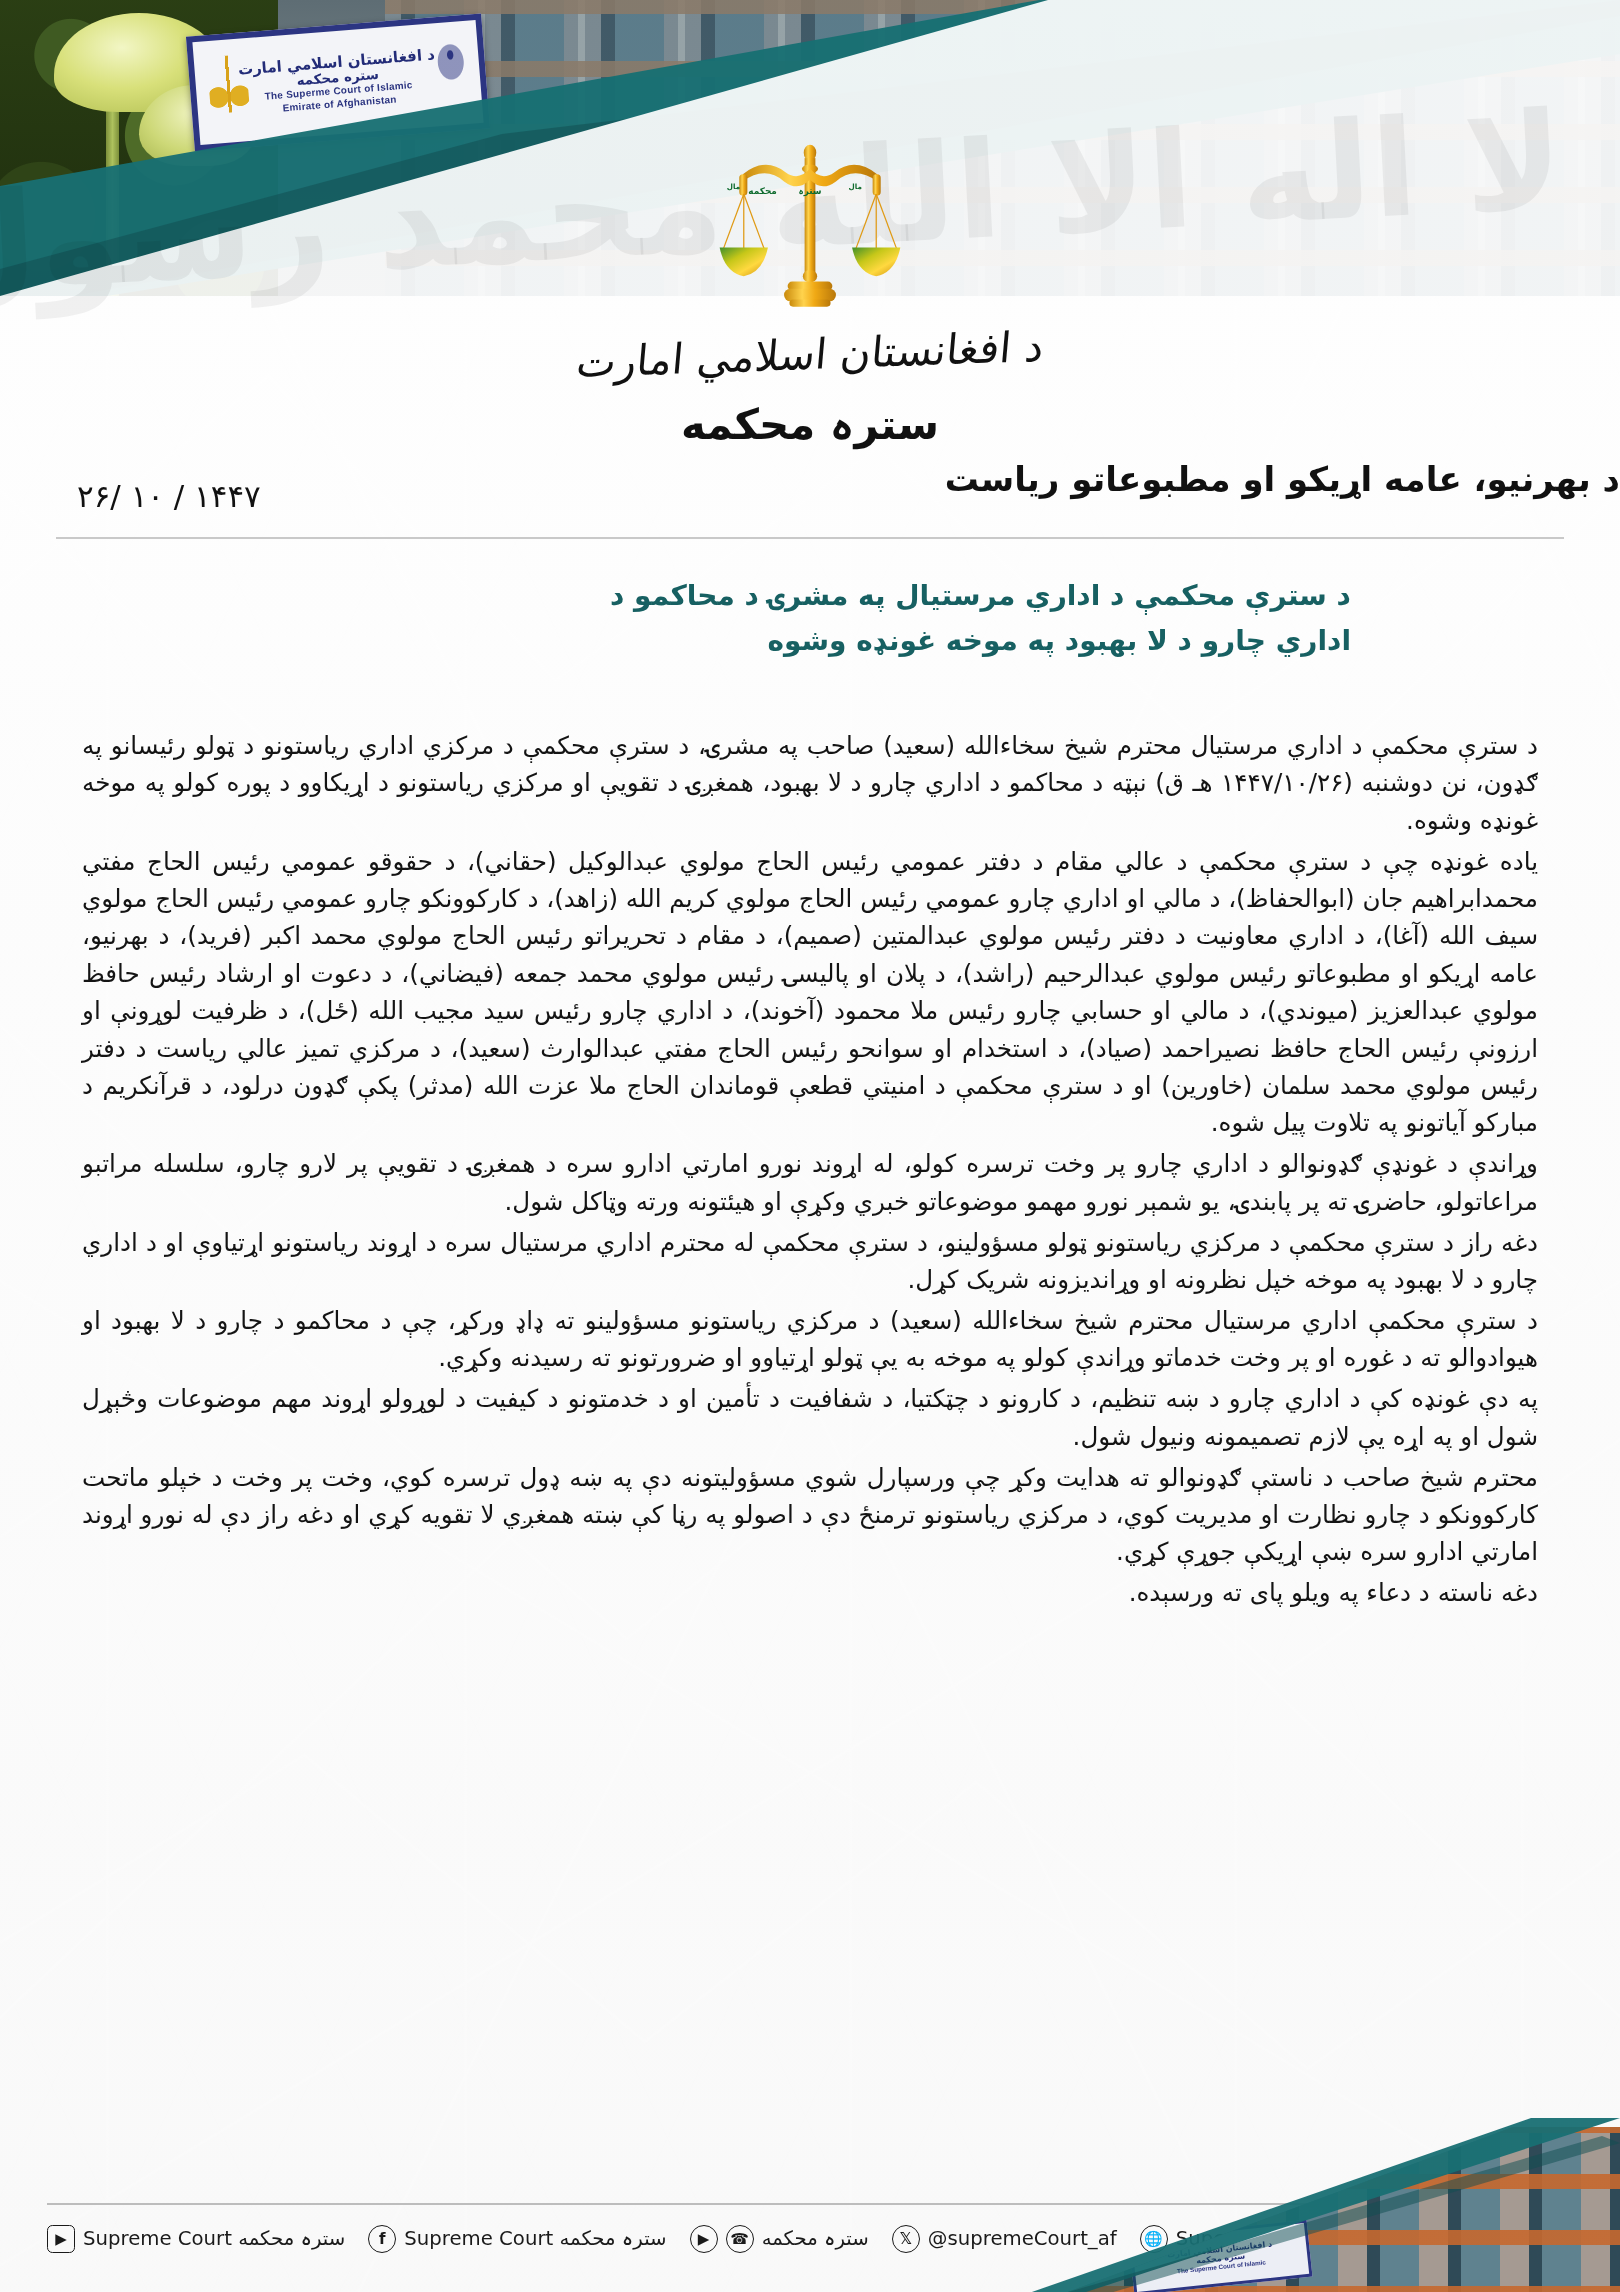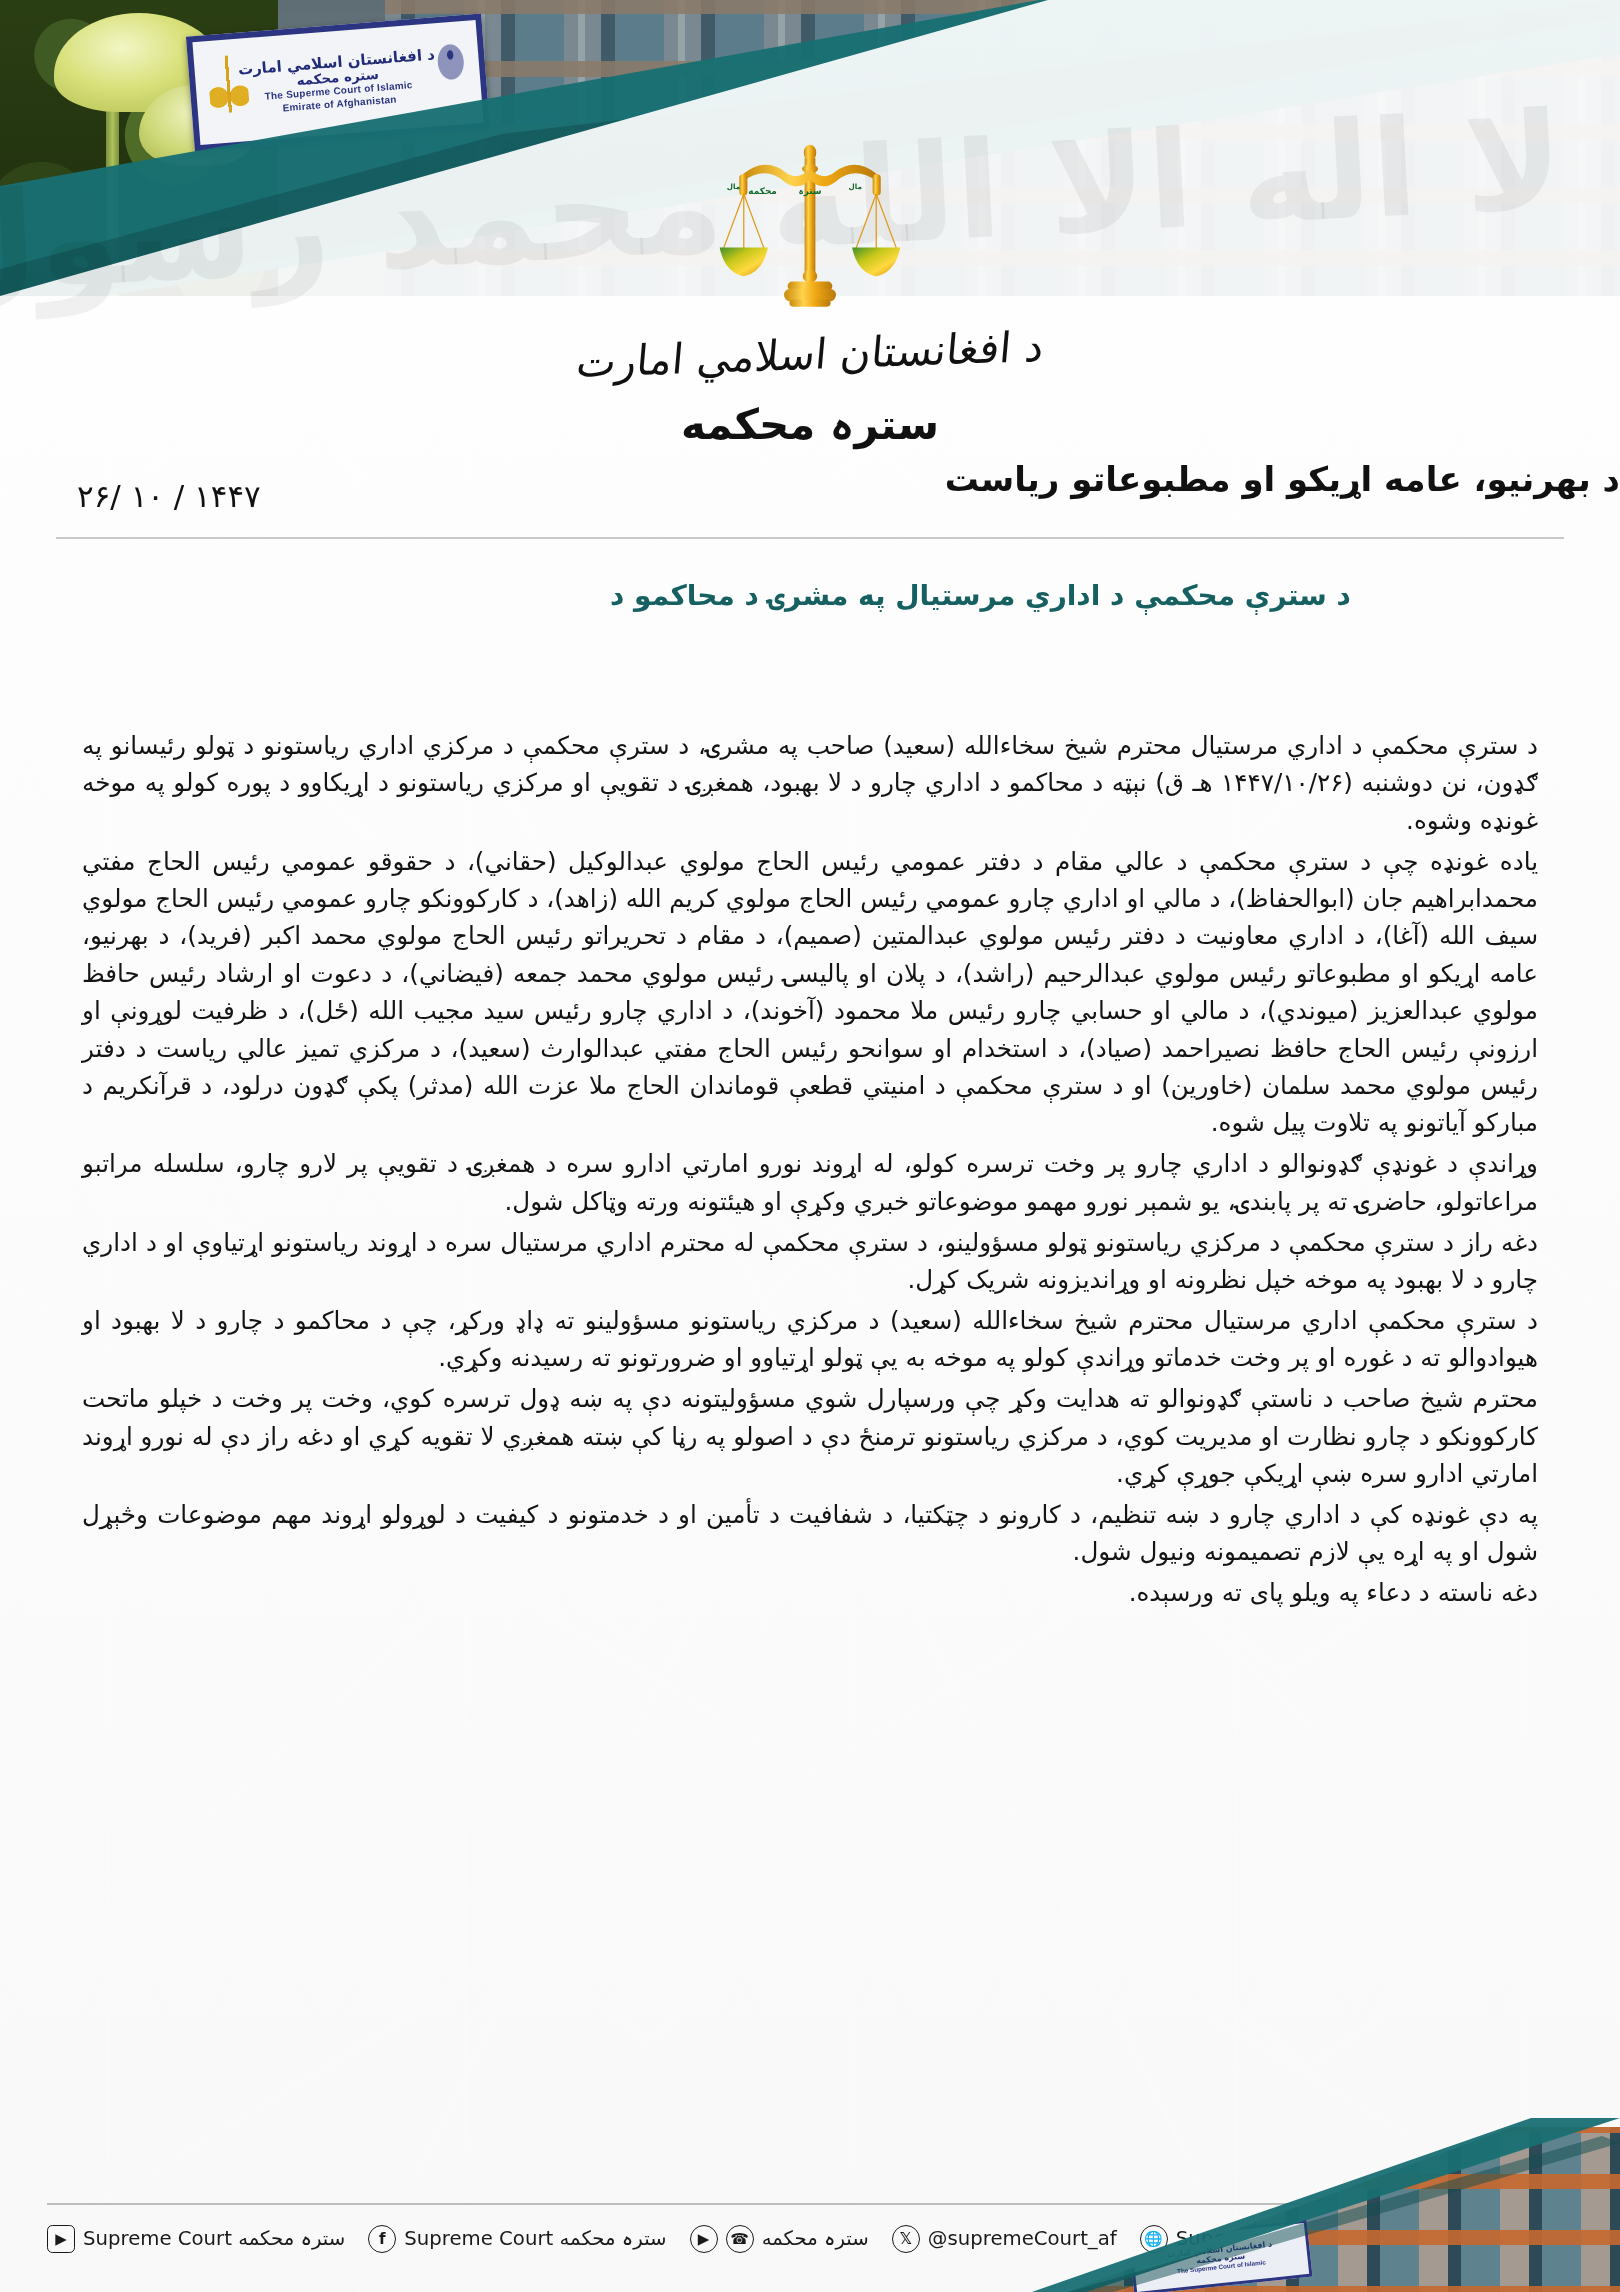--- a/index.html
+++ b/index.html
@@ -362,30 +362,31 @@
   </div>
 
   <div class="calligraphy">د افغانستان اسلامي امارت</div>
   <div class="org-title">سترہ محکمه</div>
   <div class="org-sub">د بهرنیو، عامه اړیکو او مطبوعاتو ریاست</div>
   <div class="doc-date">۱۴۴۷ / ۱۰ /۲۶</div>
   <div class="hr-rule"></div>
 
   <div class="headline">
     <div>د سترې محکمې د اداري مرستیال په مشرۍ د محاکمو د</div>
+    <div>اداري چارو د لا بهبود په موخه غونډه وشوه</div>
   </div>
 
   <div class="body-text">
     <p>د سترې محکمې د اداري مرستیال محترم شیخ سخاءالله (سعید) صاحب په مشرۍ، د سترې محکمې د مرکزي اداري ریاستونو د ټولو رئیسانو په ګډون، نن دوشنبه (۱۴۴۷/۱۰/۲۶ هـ ق) نېټه د محاکمو د اداري چارو د لا بهبود، همغږۍ د تقویې او مرکزي ریاستونو د اړیکاوو د پوره کولو په موخه غونډه وشوه.</p>
     <p>یاده غونډه چې د سترې محکمې د عالي مقام د دفتر عمومي رئیس الحاج مولوي عبدالوکیل (حقاني)، د حقوقو عمومي رئیس الحاج مفتي محمدابراهیم جان (ابوالحفاظ)، د مالي او اداري چارو عمومي رئیس الحاج مولوي کریم الله (زاهد)، د کارکوونکو چارو عمومي رئیس الحاج مولوي سیف الله (آغا)، د اداري معاونیت د دفتر رئیس مولوي عبدالمتین (صمیم)، د مقام د تحریراتو رئیس الحاج مولوي محمد اکبر (فرید)، د بهرنیو، عامه اړیکو او مطبوعاتو رئیس مولوي عبدالرحیم (راشد)، د پلان او پالیسۍ رئیس مولوي محمد جمعه (فیضاني)، د دعوت او ارشاد رئیس حافظ مولوي عبدالعزیز (میوندي)، د مالي او حسابي چارو رئیس ملا محمود (آخوند)، د اداري چارو رئیس سید مجیب الله (ځل)، د ظرفیت لوړونې او ارزونې رئیس الحاج حافظ نصیراحمد (صیاد)، د استخدام او سوانحو رئیس الحاج مفتي عبدالوارث (سعید)، د مرکزي تمیز عالي ریاست د دفتر رئیس مولوي محمد سلمان (خاورین) او د سترې محکمې د امنیتي قطعې قوماندان الحاج ملا عزت الله (مدثر) پکې ګډون درلود، د قرآنکریم د مبارکو آیاتونو په تلاوت پیل شوه.</p>
     <p>وړاندې د غونډې ګډونوالو د اداري چارو پر وخت ترسره کولو، له اړوند نورو امارتي ادارو سره د همغږۍ د تقویې پر لارو چارو، سلسله مراتبو مراعاتولو، حاضرۍ ته پر پابندۍ، یو شمېر نورو مهمو موضوعاتو خبري وکړې او هیئتونه ورته وټاکل شول.</p>
     <p>دغه راز د سترې محکمې د مرکزي ریاستونو ټولو مسؤولینو، د سترې محکمې له محترم اداري مرستیال سره د اړوند ریاستونو اړتیاوې او د اداري چارو د لا بهبود په موخه خپل نظرونه او وړاندیزونه شریک کړل.</p>
     <p>د سترې محکمې اداري مرستیال محترم شیخ سخاءالله (سعید) د مرکزي ریاستونو مسؤولینو ته ډاډ ورکړ، چې د محاکمو د چارو د لا بهبود او هیوادوالو ته د غوره او پر وخت خدماتو وړاندې کولو په موخه به یې ټولو اړتیاوو او ضرورتونو ته رسیدنه وکړي.</p>
+    <p>په دې غونډه کې د اداري چارو د ښه تنظیم، د کارونو د چټکتیا، د شفافیت د تأمین او د خدمتونو د کیفیت د لوړولو اړوند مهم موضوعات وڅېړل شول او په اړه یې لازم تصمیمونه ونیول شول.</p>
     <p>محترم شیخ صاحب د ناستې ګډونوالو ته هدایت وکړ چې ورسپارل شوي مسؤولیتونه دې په ښه ډول ترسره کوي، وخت پر وخت د خپلو ماتحت کارکوونکو د چارو نظارت او مدیریت کوي، د مرکزي ریاستونو ترمنځ دې د اصولو په رڼا کې ښته همغږي لا تقویه کړي او دغه راز دې له نورو اړوند امارتي ادارو سره ښې اړیکې جوړې کړي.</p>
-    <p>په دې غونډه کې د اداري چارو د ښه تنظیم، د کارونو د چټکتیا، د شفافیت د تأمین او د خدمتونو د کیفیت د لوړولو اړوند مهم موضوعات وڅېړل شول او په اړه یې لازم تصمیمونه ونیول شول.</p>
     <p class="lastline-center">دغه ناسته د دعاء په ویلو پای ته ورسېده.</p>
   </div>
 
   <div class="footer-rule"></div>
 
   <div class="footer">
     <div class="f-item">
       <span class="f-ico">🌐</span>
       <span class="f-label">Supermecourt.gov.af</span>
     </div>

